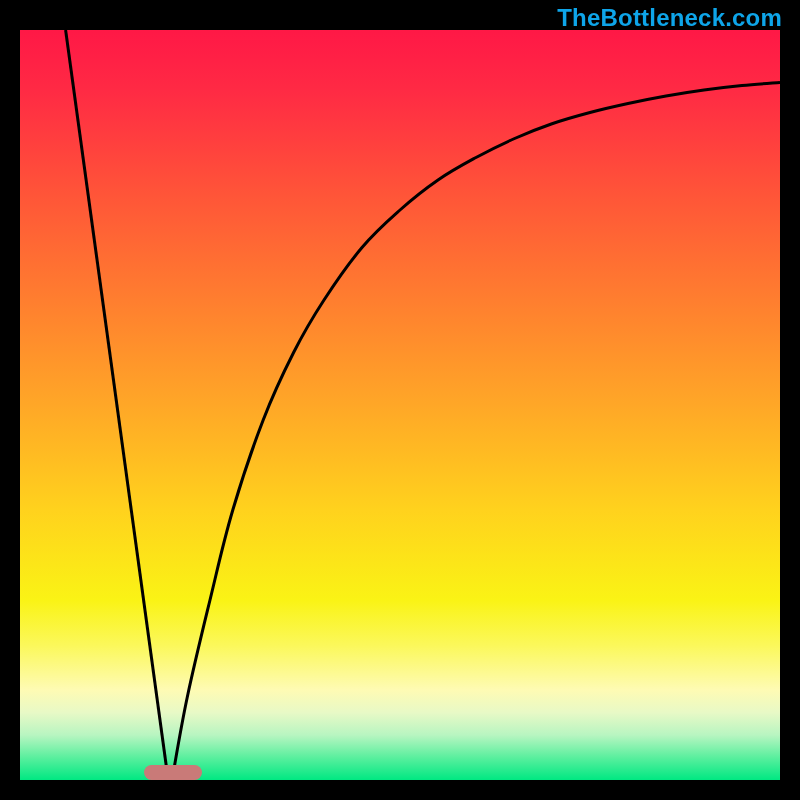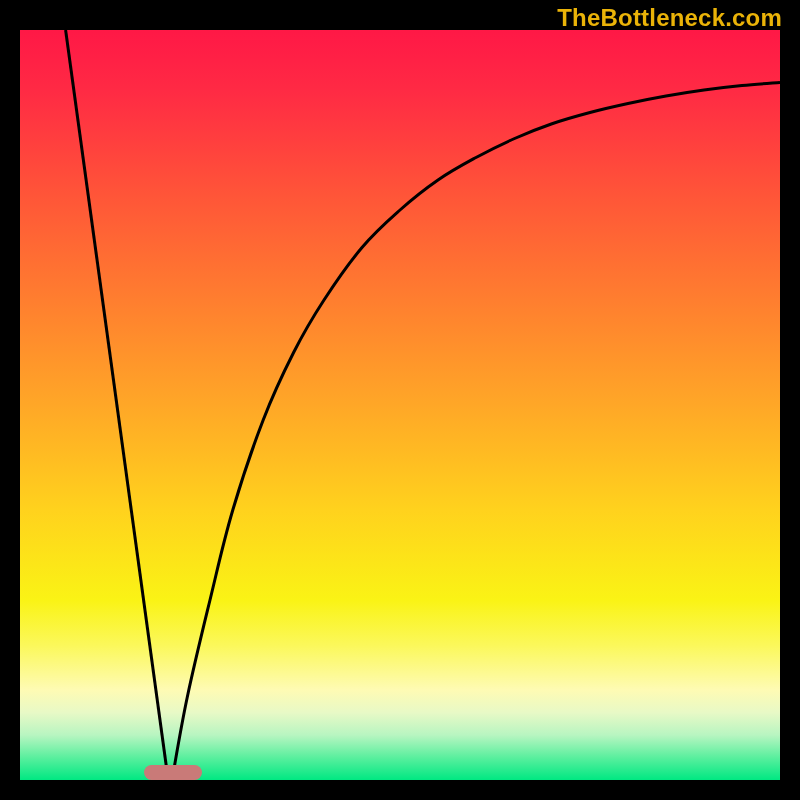--- a/index.html
+++ b/index.html
@@ -10,21 +10,21 @@
     height: 800px;
     background: #000;
   }
   .watermark {
     position: absolute;
     top: 4px;
     right: 18px;
     font-family: Arial, Helvetica, sans-serif;
     font-size: 24px;
     font-weight: 600;
-    color: #eab308;
+    color: #0ea5e9;
     letter-spacing: 0.2px;
     z-index: 10;
   }
   .plot {
     position: absolute;
     left: 20px;
     top: 30px;
     width: 760px;
     height: 750px;
     overflow: hidden;

